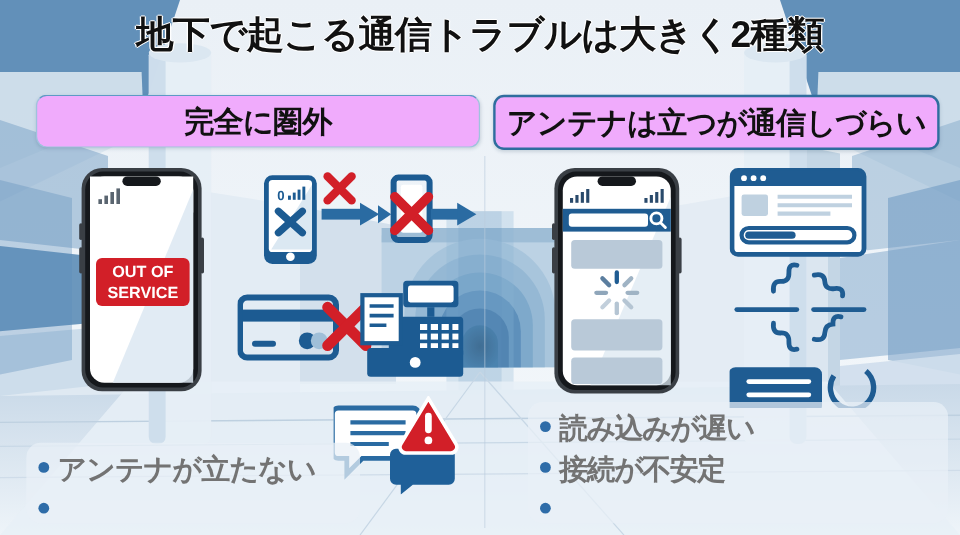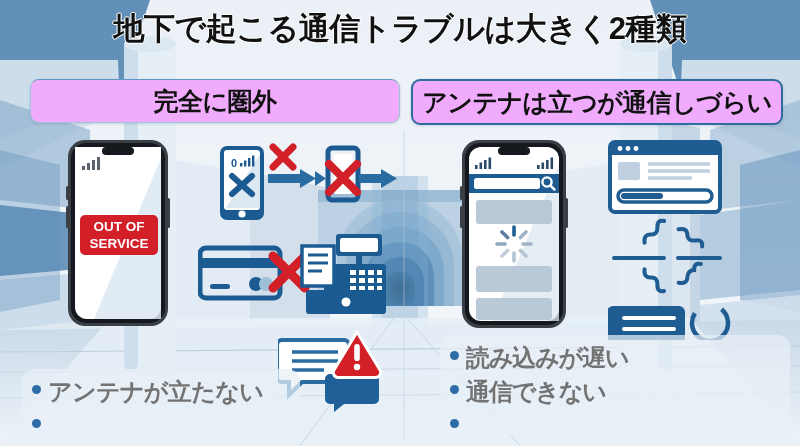--- a/index.html
+++ b/index.html
@@ -373,20 +373,20 @@
     </div>
   </div>
 
   <div class="bulletpanel" id="bullets-right">
     <div class="bullet">
       <span class="dot"></span>
       <span>読み込みが遅い</span>
     </div>
     <div class="bullet">
       <span class="dot"></span>
-      <span>通信できない</span>
+      <span>接続が不安定</span>
     </div>
     <div class="bullet">
       <span class="dot"></span>
     </div>
   </div>
 
 </div>
 
 </body></html>

